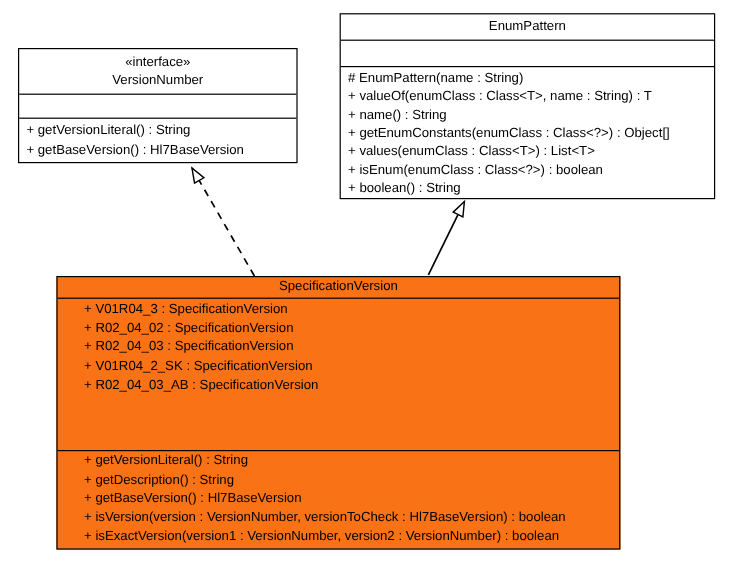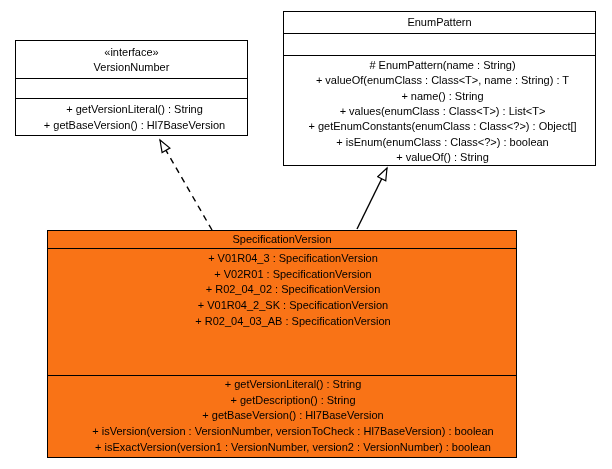--- a/index.html
+++ b/index.html
@@ -12,21 +12,21 @@
   .uml-box {
     position:absolute; box-sizing:border-box; background:#ffffff;
     border:1.5px solid #000; display:flex; flex-direction:column;
   }
   .uml-box .title {
     box-sizing:border-box; text-align:center; border-bottom:1.5px solid #000;
     flex:0 0 auto; overflow:hidden;
   }
   .uml-box .compartment { box-sizing:border-box; overflow:hidden; }
   .uml-box .divided { border-bottom:1.5px solid #000; }
-  .member { white-space:nowrap; padding-left:6px;text-align:center; }
+  .member { white-space:nowrap; padding-left:6px; }
 
   
   #box-versionnumber { left:15px; top:40px; width:233px; height:96px; }
   #box-versionnumber .title { height:38px; padding-top:4px; line-height:15px; }
   #box-versionnumber .attrs { height:20px; }
   #box-versionnumber .methods { flex:1 1 auto; padding-top:2px; }
   #box-versionnumber .member { line-height:16px; }
 
   
   #box-enumpattern { left:283px; top:11px; width:313px; height:155px; }
@@ -71,35 +71,35 @@
 
   <div class="uml-box" id="box-enumpattern">
     <div class="title">
       <div>EnumPattern</div>
     </div>
     <div class="compartment attrs divided"></div>
     <div class="compartment methods">
       <div class="member"># EnumPattern(name : String)</div>
       <div class="member">+ valueOf(enumClass : Class&lt;T&gt;, name : String) : T</div>
       <div class="member">+ name() : String</div>
+      <div class="member">+ getEnumConstants(enumClass : Class&lt;?&gt;) : Object[]</div>
       <div class="member">+ values(enumClass : Class&lt;T&gt;) : List&lt;T&gt;</div>
-      <div class="member">+ getEnumConstants(enumClass : Class&lt;?&gt;) : Object[]</div>
       <div class="member">+ isEnum(enumClass : Class&lt;?&gt;) : boolean</div>
-      <div class="member">+ valueOf() : String</div>
+      <div class="member">+ boolean() : String</div>
     </div>
   </div>
 
   <div class="uml-box" id="box-specificationversion">
     <div class="title">
       <div>SpecificationVersion</div>
     </div>
     <div class="compartment fields divided">
       <div class="member">+ V01R04_3 : SpecificationVersion</div>
-      <div class="member">+ V02R01 : SpecificationVersion</div>
       <div class="member">+ R02_04_02 : SpecificationVersion</div>
+      <div class="member">+ R02_04_03 : SpecificationVersion</div>
       <div class="member">+ V01R04_2_SK : SpecificationVersion</div>
       <div class="member">+ R02_04_03_AB : SpecificationVersion</div>
     </div>
     <div class="compartment methods">
       <div class="member">+ getVersionLiteral() : String</div>
       <div class="member">+ getDescription() : String</div>
       <div class="member">+ getBaseVersion() : Hl7BaseVersion</div>
       <div class="member">+ isVersion(version : VersionNumber, versionToCheck : Hl7BaseVersion) : boolean</div>
       <div class="member">+ isExactVersion(version1 : VersionNumber, version2 : VersionNumber) : boolean</div>
     </div>

